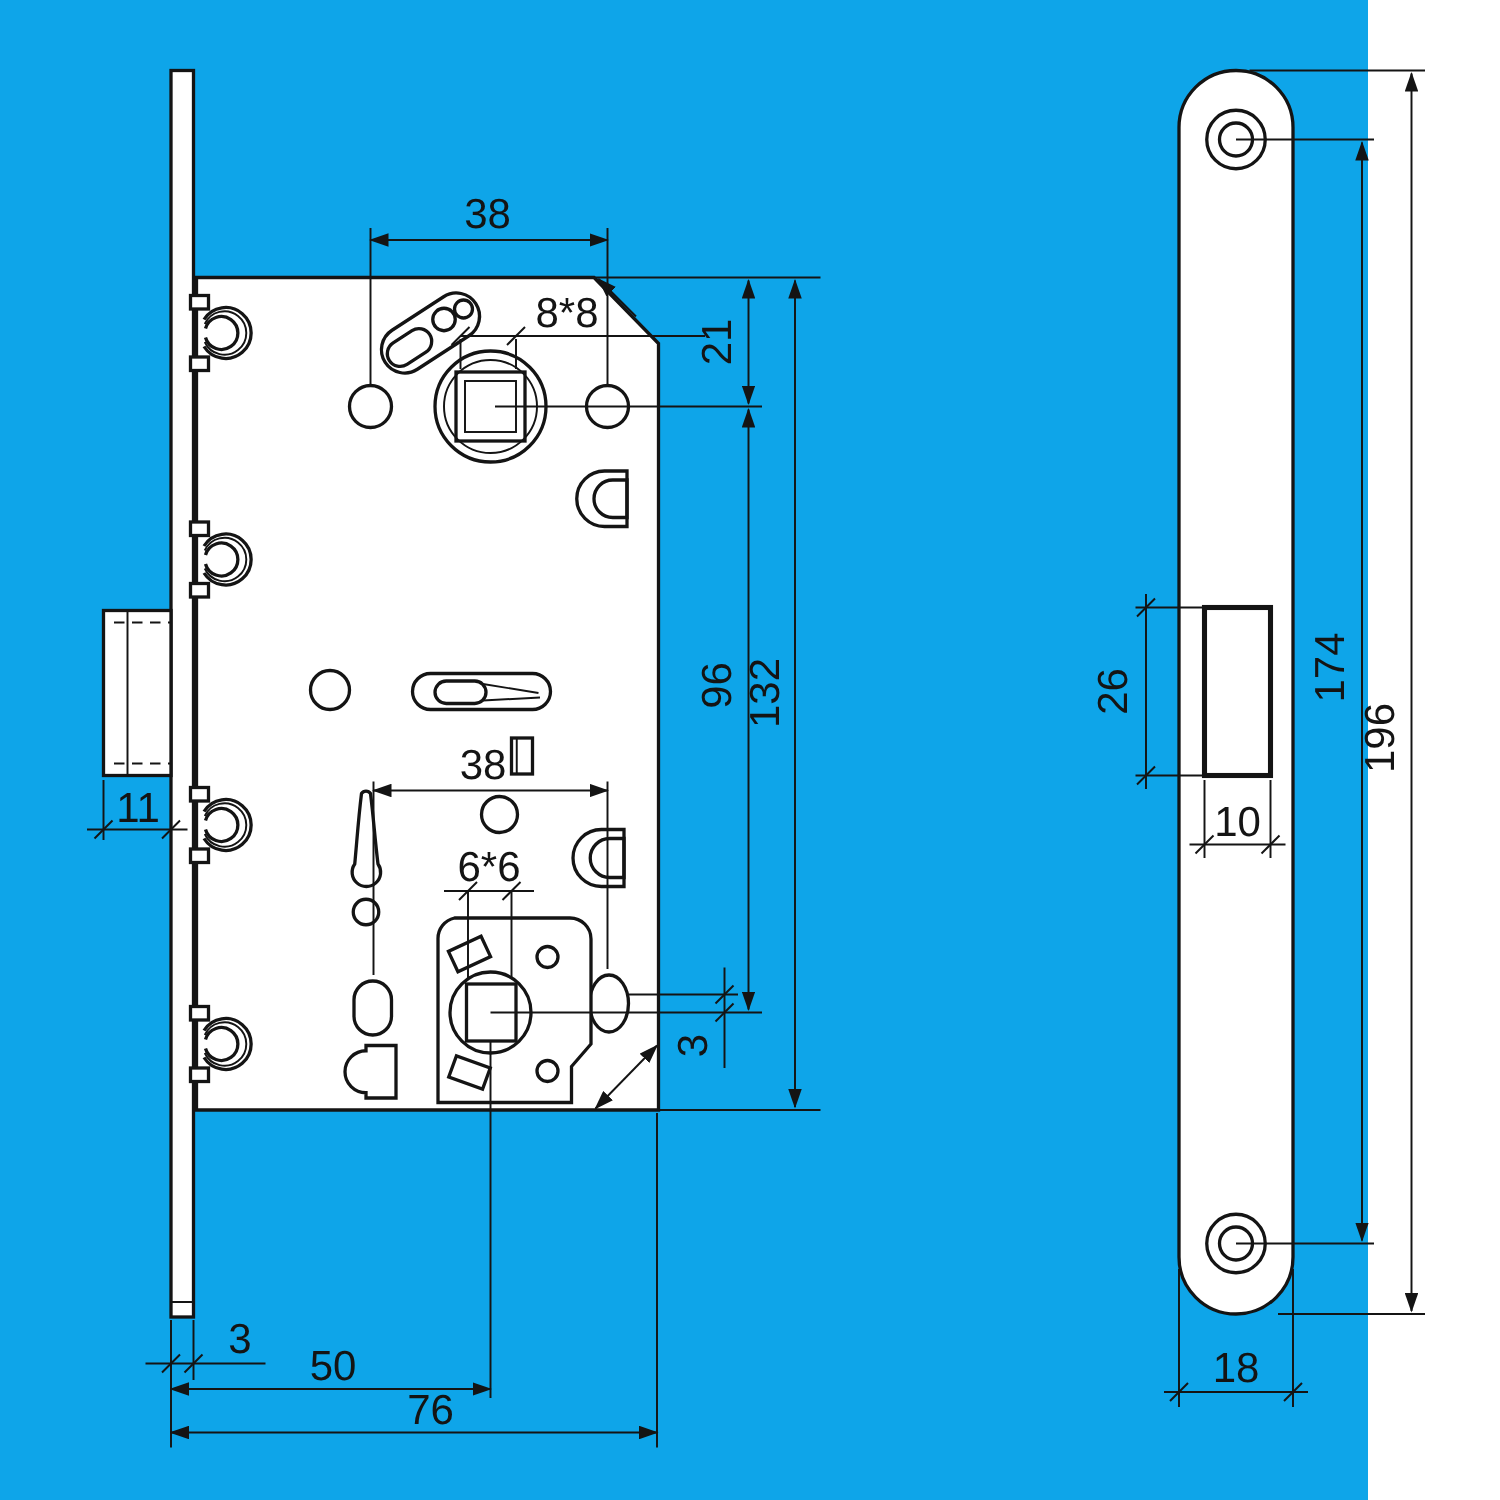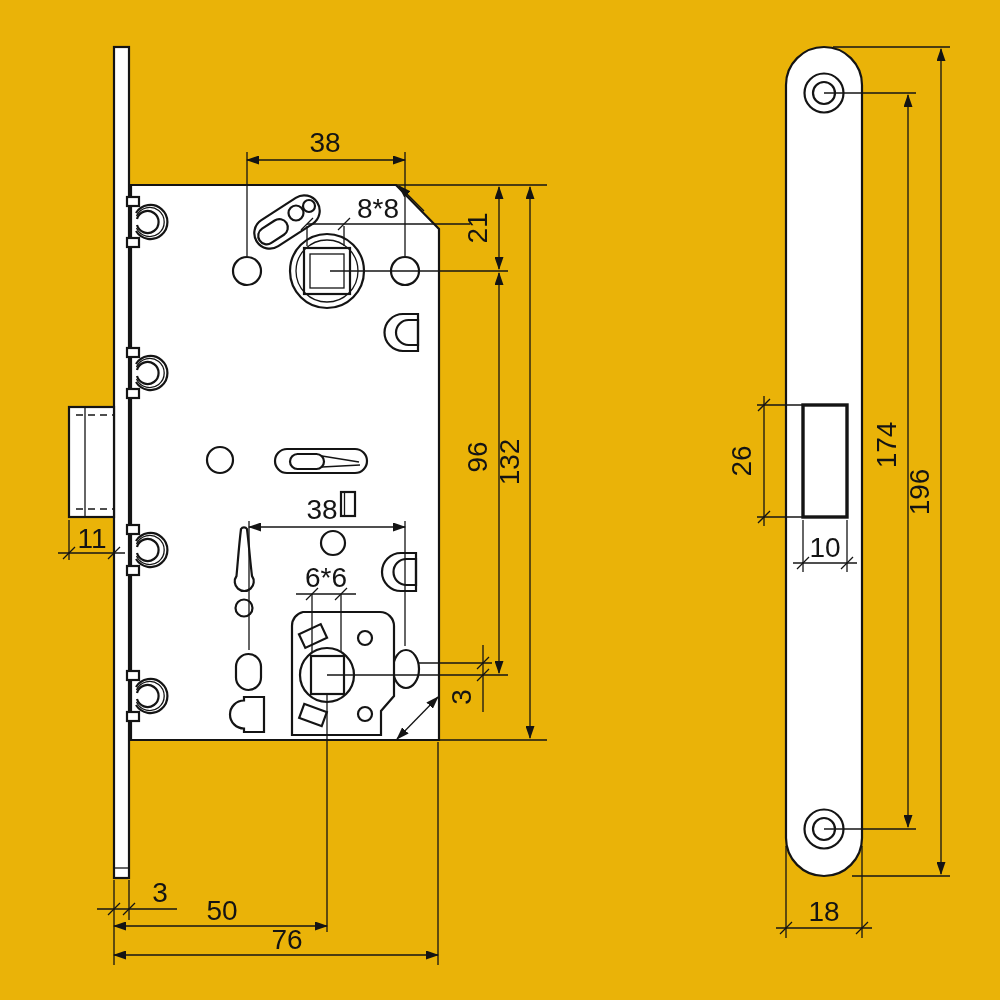--- a/index.html
+++ b/index.html
@@ -1,16 +1,16 @@
 <!DOCTYPE html>
 <html><head>
 <meta charset="utf-8">
 <style>
   html,body{margin:0;padding:0;background:#ffffff;}
-  .stage{width:1000px;height:1000px;background:#eab308;position:relative;font-family:"Liberation Sans","DejaVu Sans",sans-serif;}
+  .stage{width:912px;height:1000px;background:#0ea5e9;position:relative;font-family:"Liberation Sans","DejaVu Sans",sans-serif;}
   svg{display:block}
   svg text{font-family:"Liberation Sans","DejaVu Sans",sans-serif;font-size:28px;fill:#141414;}
   .obj{stroke:#141414;fill:none;stroke-width:2.2;stroke-linejoin:miter;}
   .objw{stroke:#141414;fill:#ffffff;stroke-width:2.2;stroke-linejoin:miter;}
   .thick{stroke-width:3.4;}
   .thin{stroke:#141414;fill:none;stroke-width:1.3;}
   .dash{stroke:#141414;fill:none;stroke-width:1.4;stroke-dasharray:7 5;}
 </style>
 </head>
 <body>

